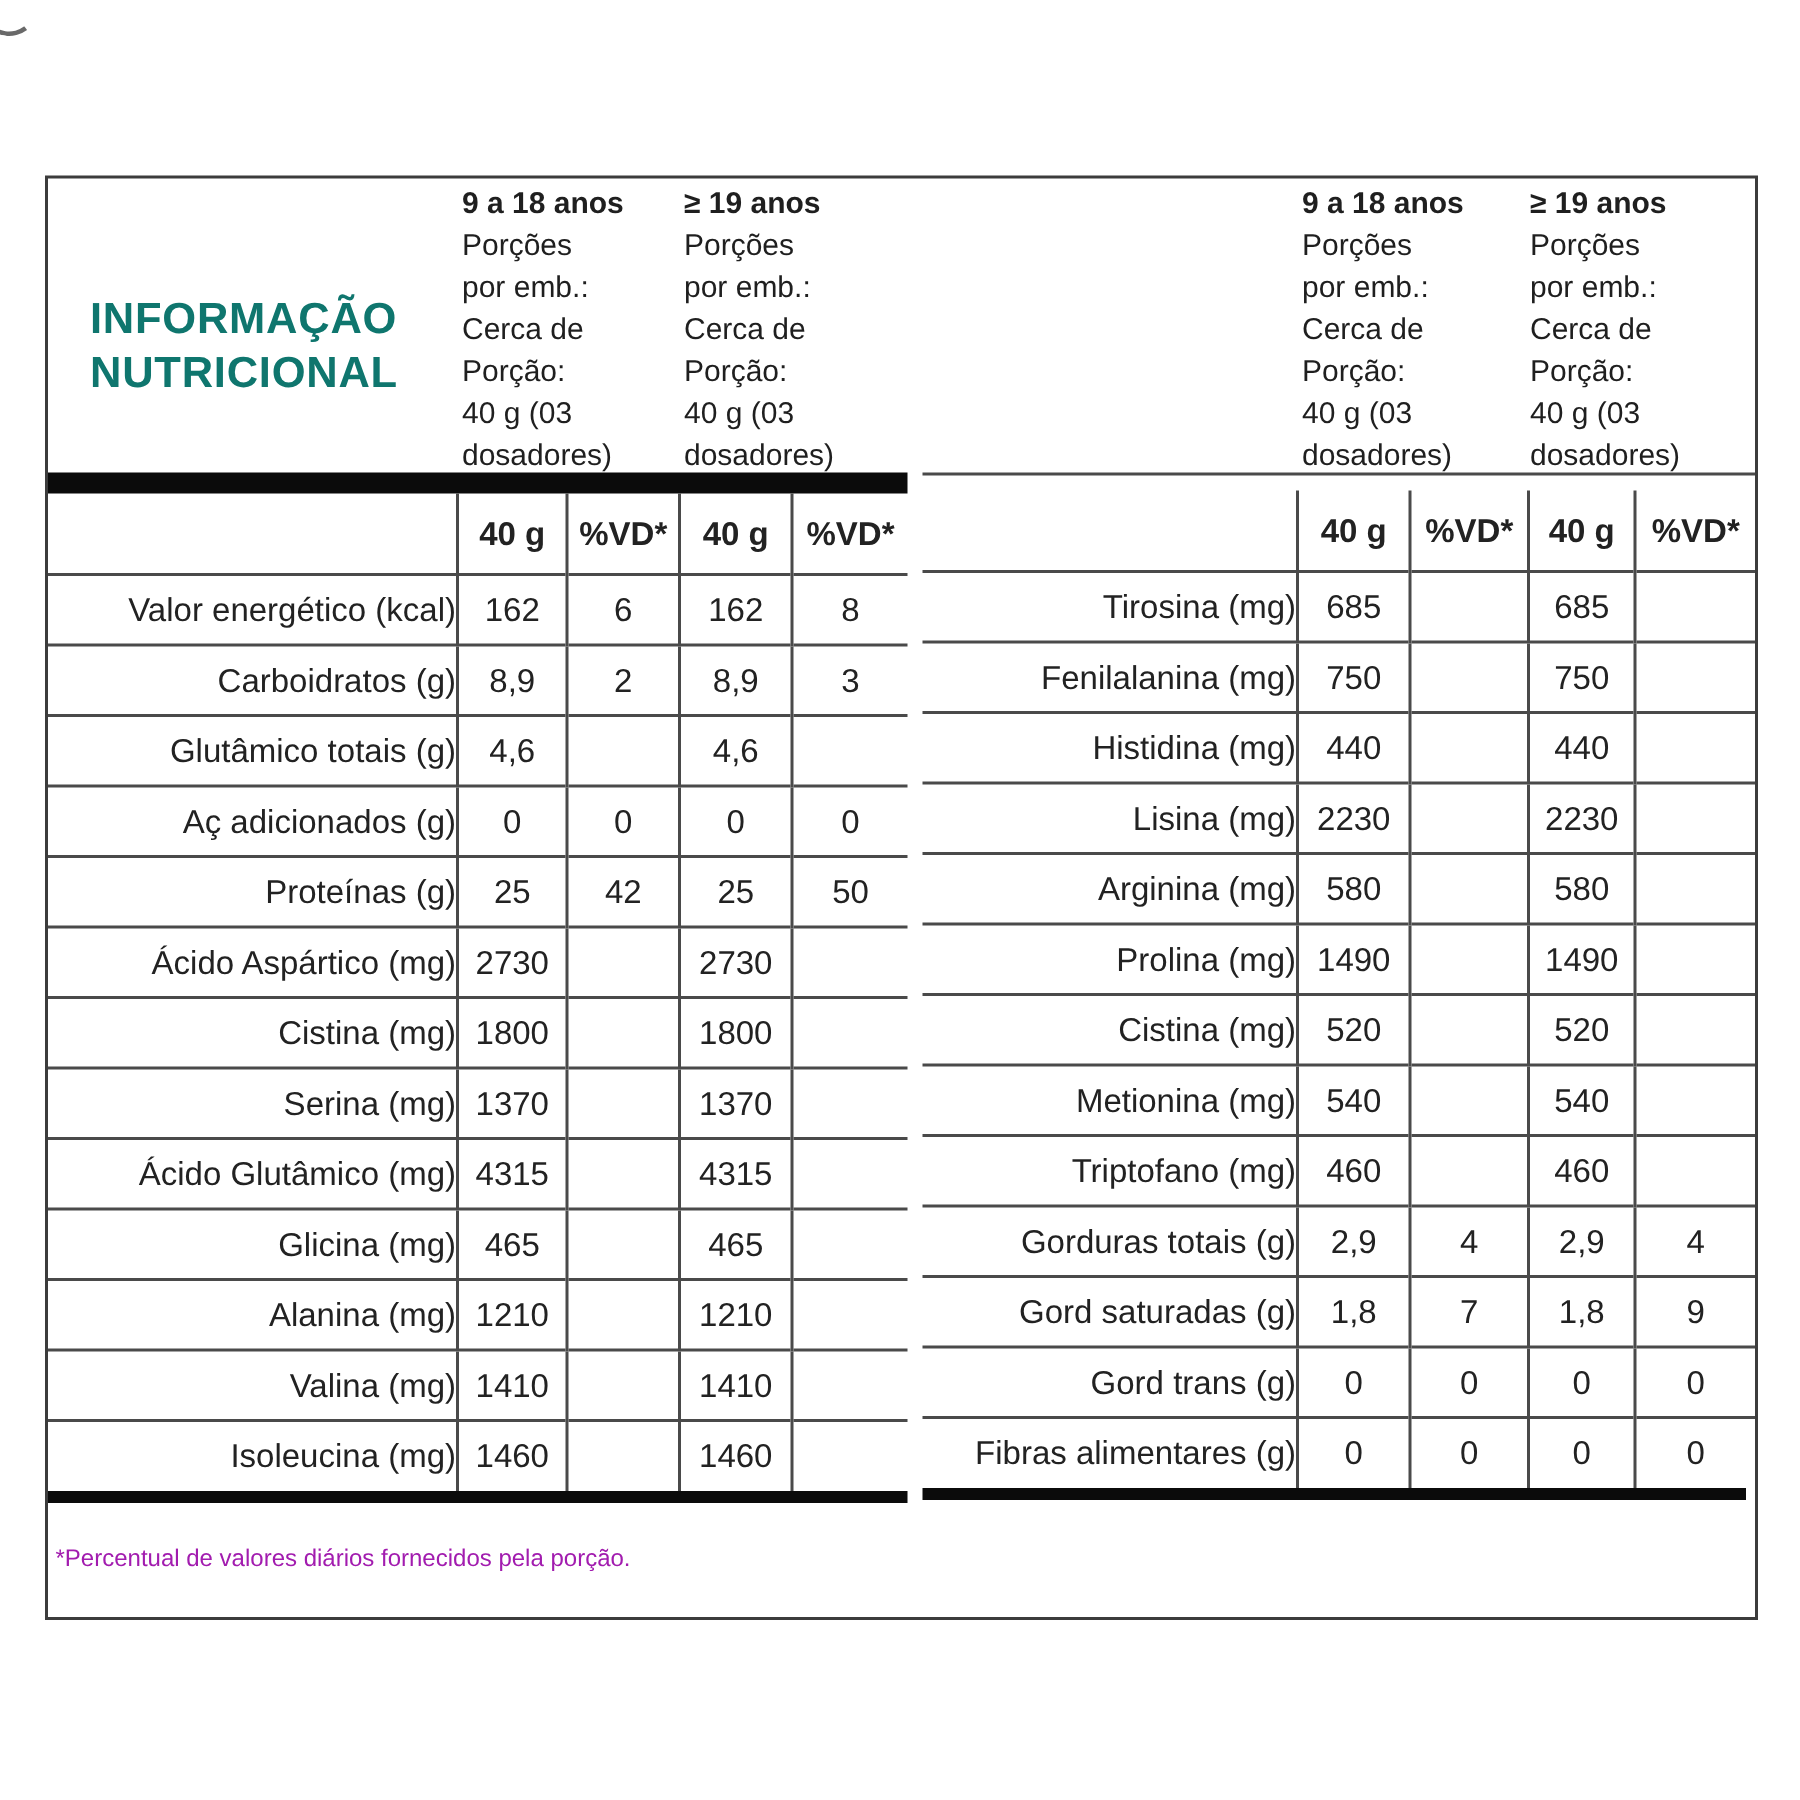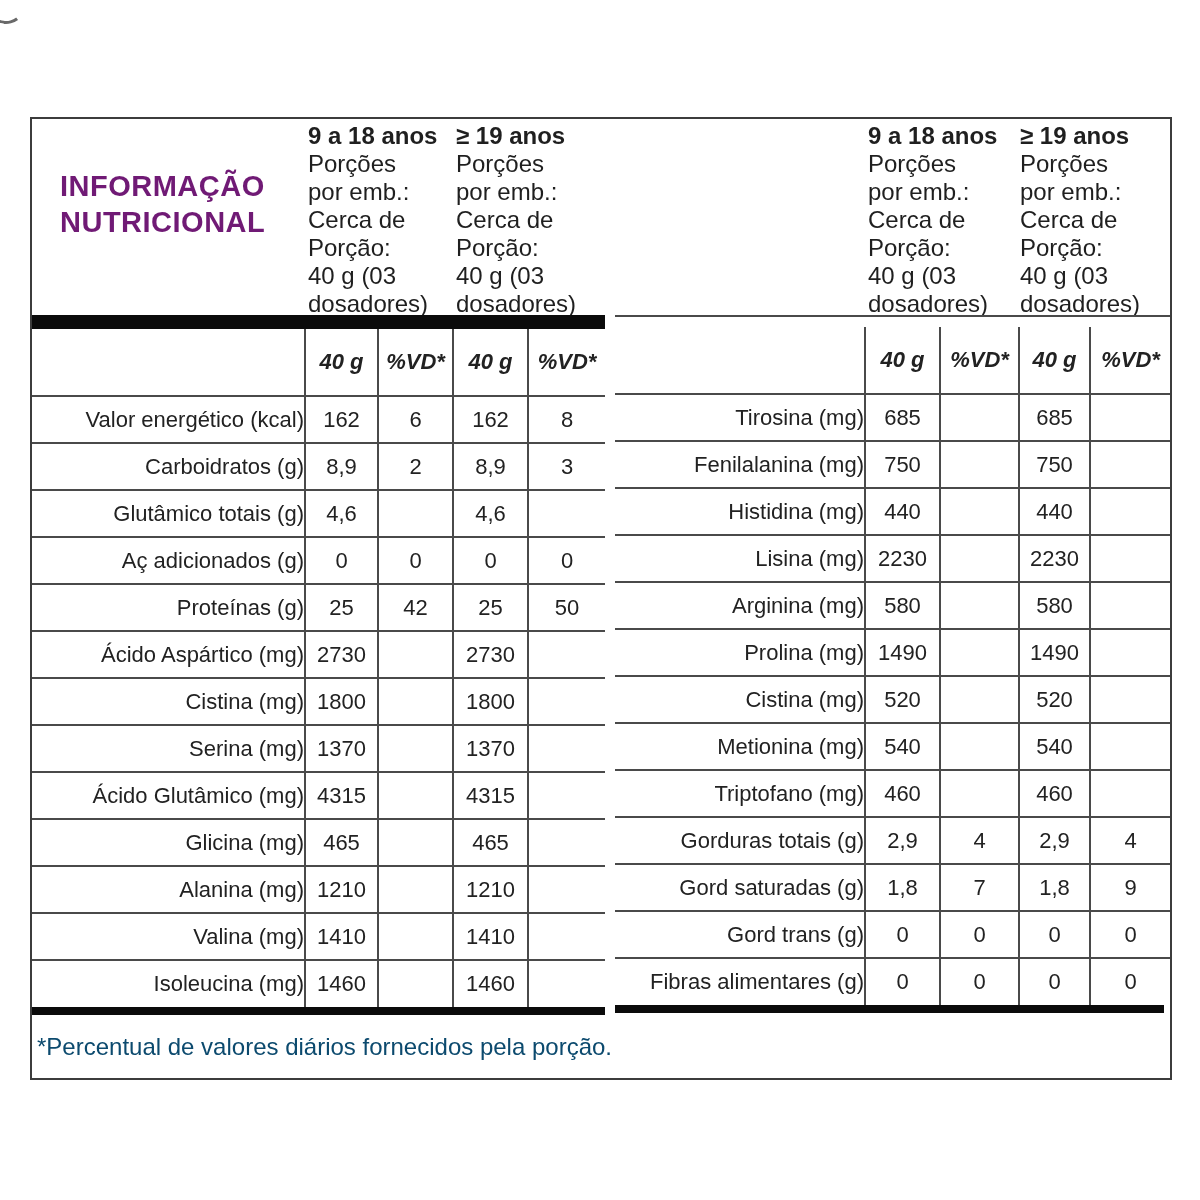--- a/index.html
+++ b/index.html
@@ -18,53 +18,53 @@
   .cols { display:flex; flex:0 0 auto; }
   .half { display:flex; flex-direction:column; }
   .half.left  { width:573px; }
   .half.right { width:555px; }
   .gap { width:10px; }
 
   
   .hd { display:flex; box-sizing:border-box; height:196px; overflow:hidden; }
   .half.right .hd { height:198px; border-bottom:2px solid #4a4a4a; }
   .title-cell { box-sizing:border-box; }
-  .half.left  .title-cell { width:273px; padding:49px 0 0 28px;
+  .half.left  .title-cell { width:273px; padding:76px 0 0 28px;
                             font-size:29px; font-weight:bold; line-height:36px;
-                            letter-spacing:.5px; color:#701a75; }
+                            letter-spacing:.5px; color:#0f766e; }
   .half.right .title-cell { width:250px; }
-  .group { box-sizing:border-box; padding:3px 0 0 3px; font-size:24px;
+  .group { box-sizing:border-box; padding:3px 0 0 3px; font-size:20px;
            line-height:28px; color:#1f1f1f; }
   .half.left  .group.g1 { width:148px; }
   .half.left  .group.g2 { flex:1; }
   .half.right .group.g1 { width:152px; }
   .half.right .group.g2 { flex:1; }
   .g-name { font-weight:bold; white-space:nowrap; }
 
   .thickbar { height:14px; background:#0b0b0b; }
   .spacer   { height:10px; }
 
   
   table.tbl { border-collapse:collapse; table-layout:fixed; }
   .half.left  table.tbl { width:573px; }
   .half.right table.tbl { width:555px; }
   .tbl td { height:47px; box-sizing:border-box; border-top:2px solid #4a4a4a;
             font-size:22px; vertical-align:middle; padding:0; color:#222;
             overflow:hidden; white-space:nowrap; }
-  .tbl thead td { border-top:none; height:67px; font-weight:bold;font-style:italic; }
+  .tbl thead td { border-top:none; height:54px; font-weight:bold; }
   .tbl td.val { border-left:2px solid #4a4a4a; text-align:center; }
   .tbl td.lab { text-align:right; padding-left:8px; }
   .tbl td.lab.ind1 { padding-left:22px; }
   .tbl td.lab.ind2 { padding-left:13px; }
 
   .botbar { height:8px; background:#0b0b0b; }
   .half.right .botbar { margin-right:6px; }
 
   .footer { flex:1; display:flex; align-items:center; padding-left:5px;
-            font-size:24px; color:#0c4a6e; }
+            font-size:16px; color:#a21caf; }
 </style>
 </head>
 <body>
 
 <div class="corner-mark"></div>
 
 <div class="box">
   <div class="cols">
 
     <section class="half left">

